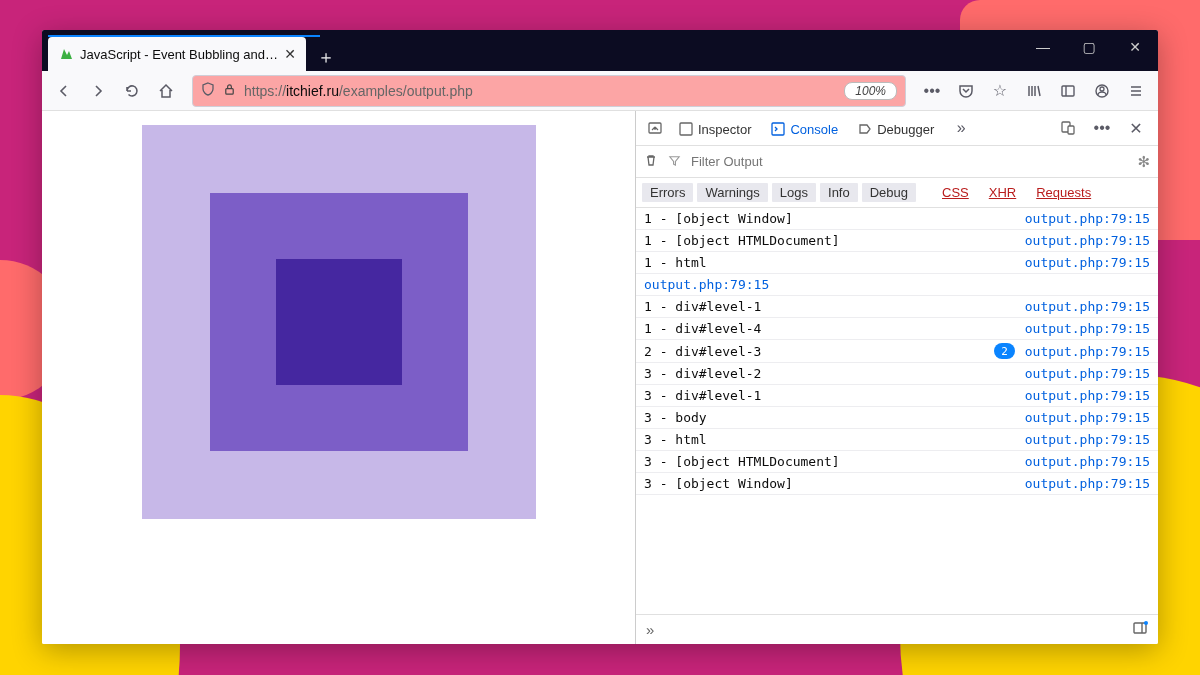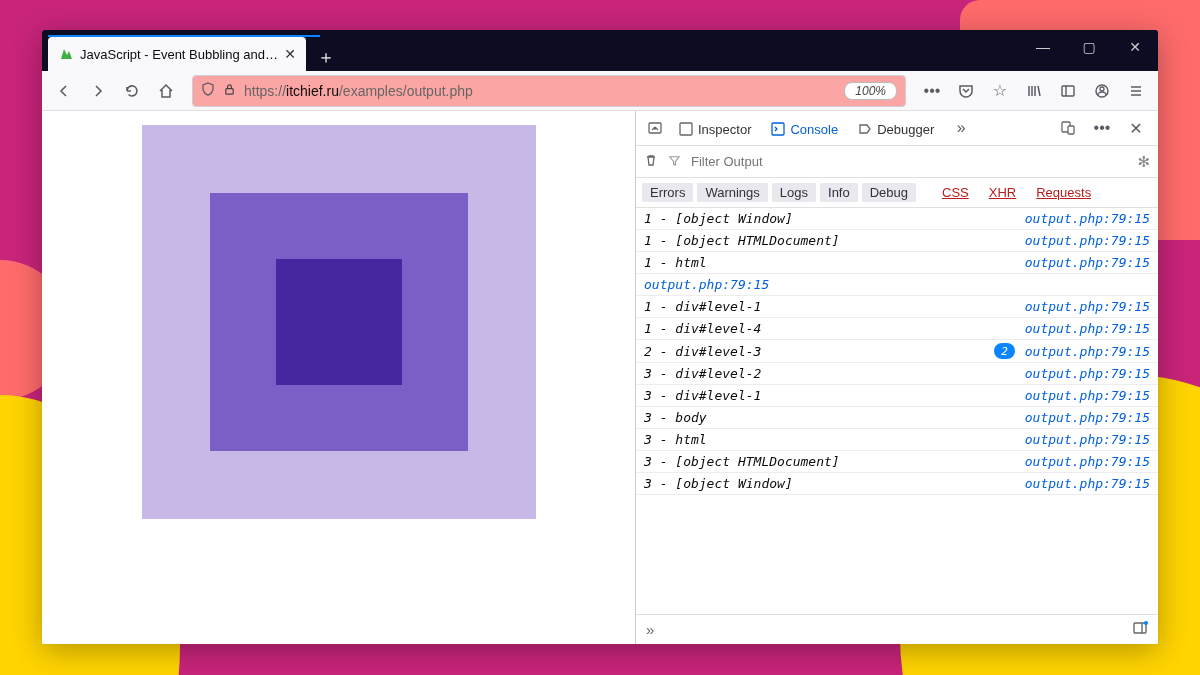--- a/index.html
+++ b/index.html
@@ -32,21 +32,21 @@
 .dt-tabs { height: 35px; border-bottom: 1px solid #e0e0e0; display: flex; align-items: center; padding: 0 6px; gap: 2px; }
 .dt-tab { display: flex; align-items: center; gap: 5px; padding: 0 9px; height: 41px; cursor: pointer; color: #333; border-top: 2px solid transparent; }
 .dt-tab.active { color: #0060df; border-top: 2px solid #0a84ff; }
 .dt-tab-icon { width: 14px; height: 14px; display: inline-flex; align-items: center; justify-content: center; }
 .dt-filter { height: 32px; border-bottom: 1px solid #e0e0e0; display: flex; align-items: center; padding: 0 8px; gap: 10px; color: #888; }
 .dt-filter input { flex: 1; border: none; outline: none; font-size: 13px; height: 22px; color: #333; }
 .dt-cats { height: 30px; border-bottom: 1px solid #e0e0e0; display: flex; align-items: center; padding: 0 6px; gap: 4px; font-size: 13px; }
 .cat-btn { padding: 2px 8px; border-radius: 1px; cursor: pointer; color: #333; }
 .cat-btn.on { background: #e8e8ee; }
 .cat-plain { padding: 2px 8px; color: #b91c1c; cursor: pointer; text-decoration: underline; }
-.dt-log { flex: 1; overflow: auto; font-family: Consolas, Menlo, monospace; font-size: 13px; font-style: italic; }
+.dt-log { flex: 1; overflow: auto; font-family: Consolas, Menlo, monospace; font-size: 13px; }
 .log-row { display: flex; align-items: center; padding: 3px 8px; border-bottom: 1px solid #ededf0; color: #0c0c0c; gap: 10px; }
 .log-msg { flex: 1; white-space: nowrap; }
 .log-link { color: #0060df; font-size: 13px; white-space: nowrap; cursor: pointer; }
 .log-badge { background: #0a84ff; color: #fff; font-size: 11px; border-radius: 8px; padding: 0 7px; height: 16px; display: inline-flex; align-items: center; }
 .dt-footer { height: 30px; border-top: 1px solid #e0e0e0; display: flex; align-items: center; justify-content: space-between; padding: 0 10px; color: #666; font-size: 15px; }
 .spacer { flex: 1; }
 .lock-icon { font-size: 13px; color: #444; }
 .shield-icon { font-size: 13px; color: #444; }
 </style>
 </head>

